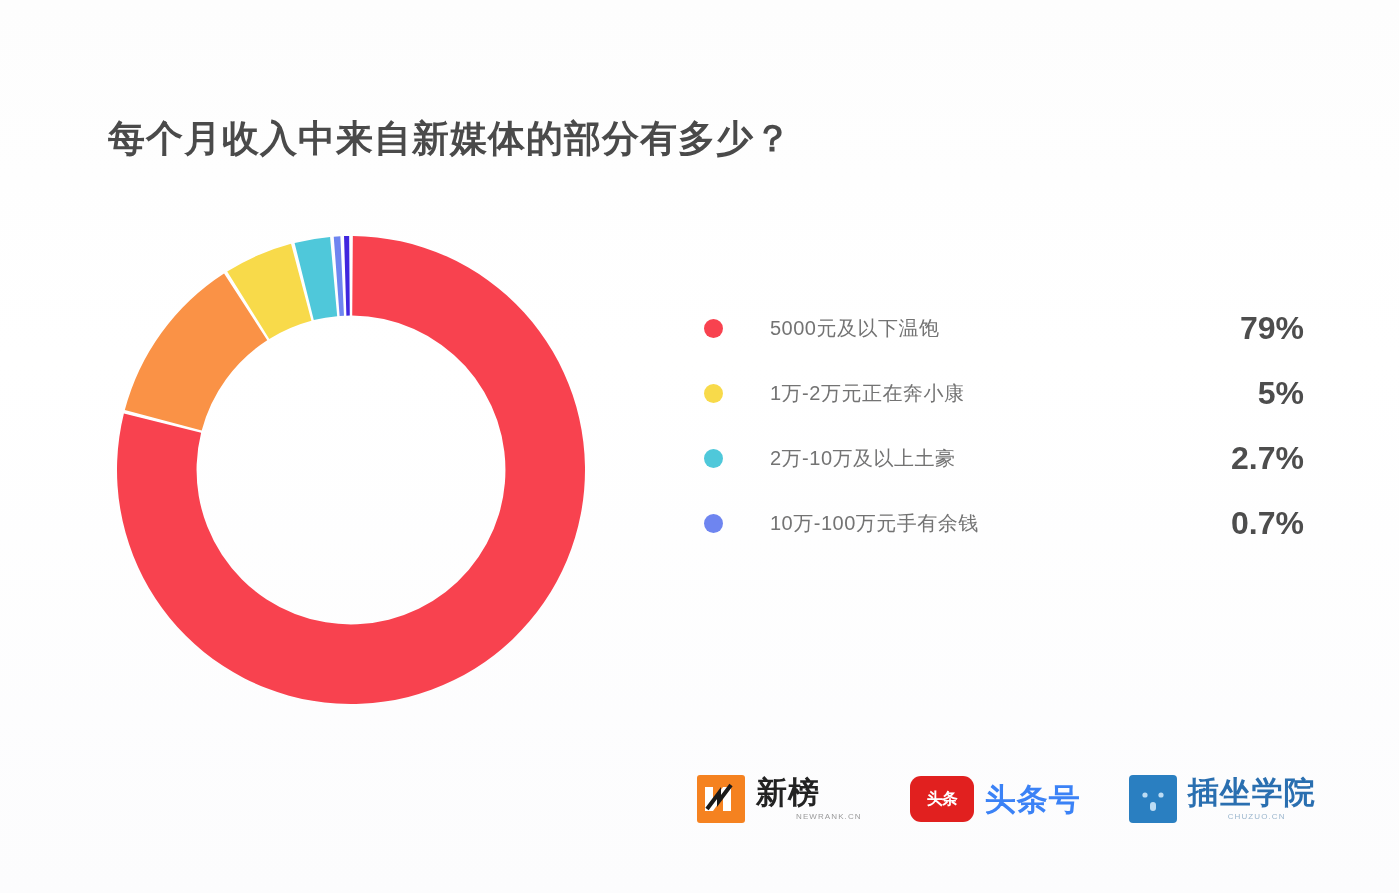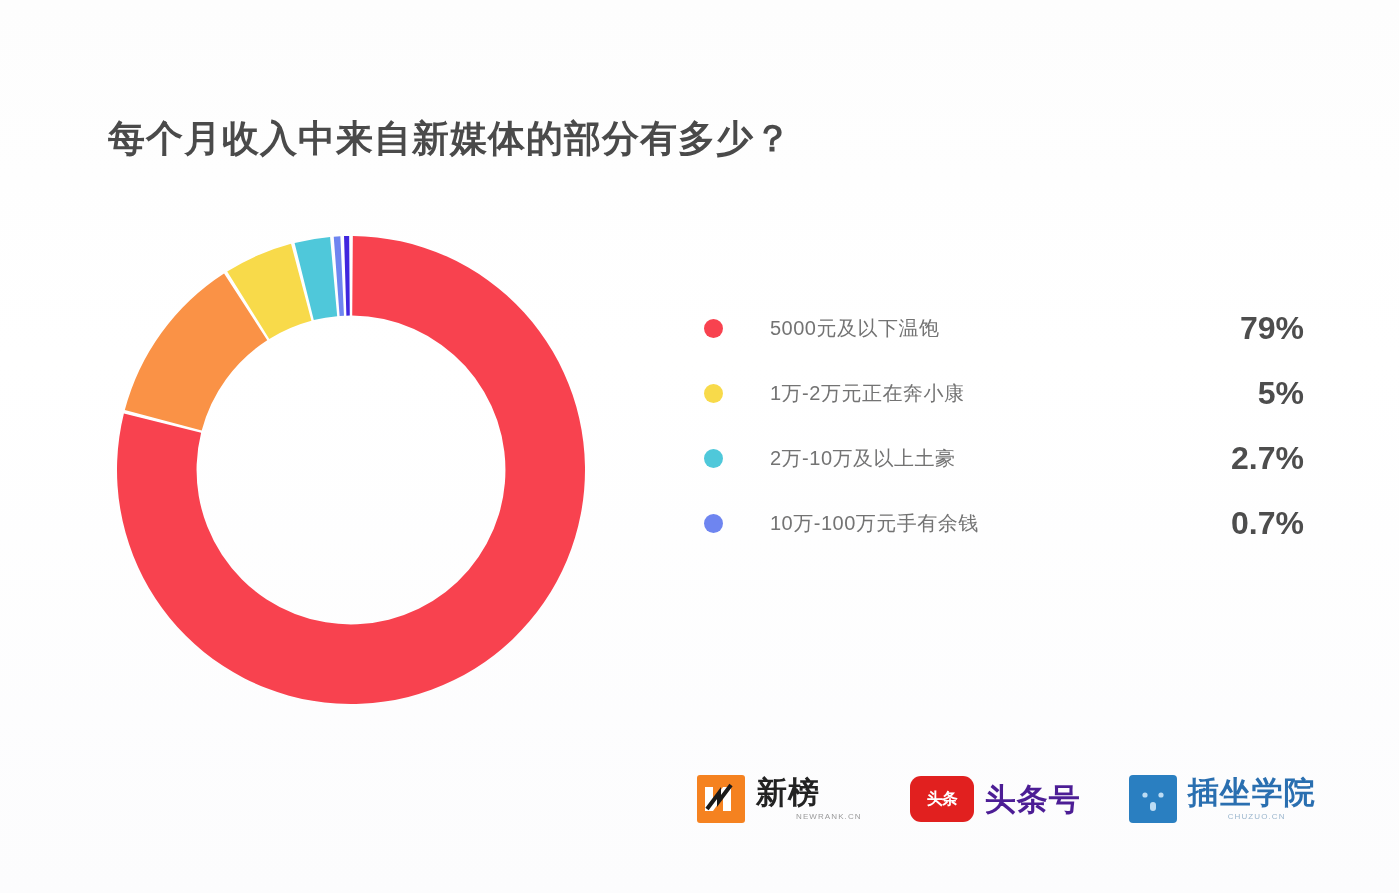--- a/index.html
+++ b/index.html
@@ -118,21 +118,21 @@
     white-space: nowrap;
   }
   .logo-sub {
     font-size: 8px;
     color: #9a9a9a;
     letter-spacing: 1.1px;
     margin-top: 4px;
     white-space: nowrap;
     padding-left: 40px;
   }
-  .logo-name-toutiao { color: #4c1d95; }
+  .logo-name-toutiao { color: #3b82f6; }
   .logo-name-chuzuo { color: #2a6fb0; }
   .logo-sub-chuzuo { color: #9bb6cd; }
 
   .toutiao-badge {
     width: 64px;
     height: 46px;
     background: #e1201f;
     border-radius: 11px;
     display: flex;
     align-items: center;

